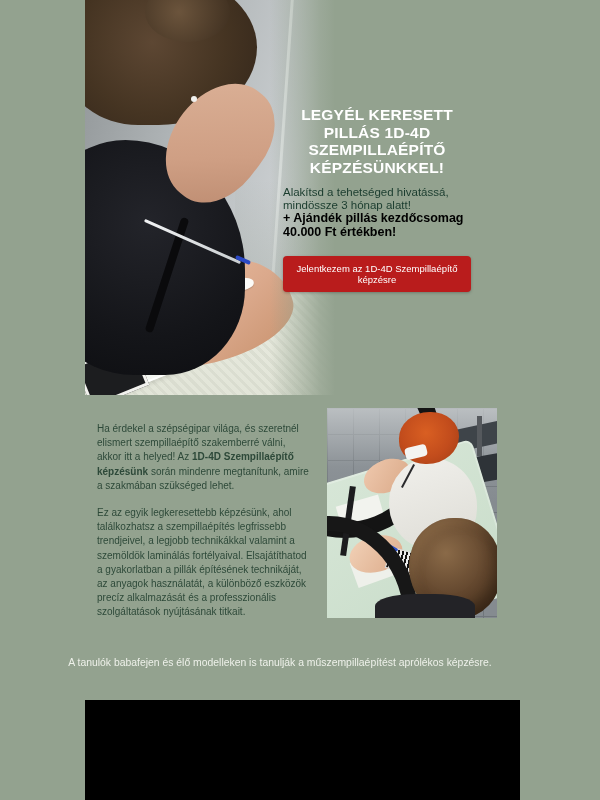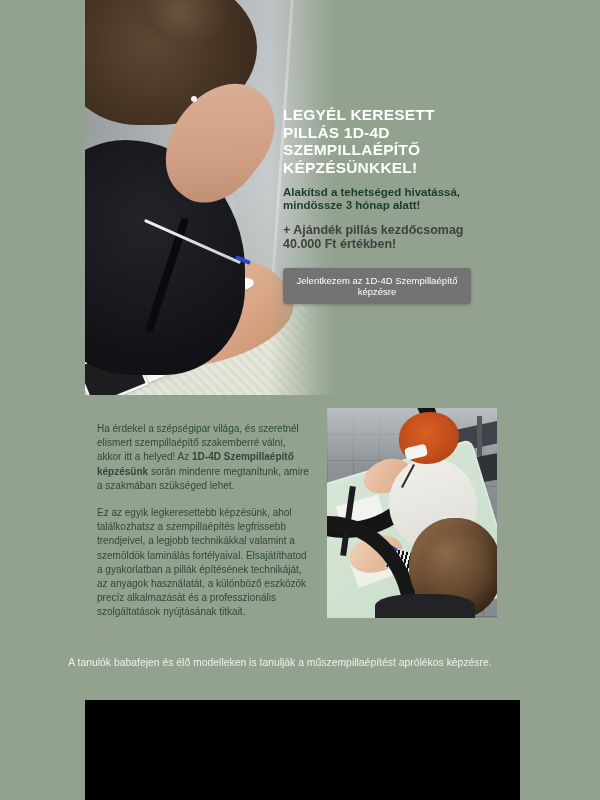--- a/index.html
+++ b/index.html
@@ -40,24 +40,24 @@
   .eye-patch-right{left:142px;top:278px;width:27px;height:13px;border-radius:50%;background:#fcfcf9;transform:rotate(-10deg);box-shadow:0 1px 1px rgba(0,0,0,.15);}
   .tweezers-shape{left:55px;top:240px;width:105px;height:3px;background:linear-gradient(90deg,#f2f3f4,#c9ced1);transform:rotate(24deg);border-radius:2px;}
   .tweezers-tip{left:150px;top:258px;width:16px;height:4px;background:#2b49c4;transform:rotate(24deg);border-radius:2px;}
   .lash-palette{left:12px;top:322px;width:78px;height:58px;border-radius:6px;transform:rotate(-22deg);
     background:rgba(250,252,250,.75);border:2px solid rgba(255,255,255,.9);box-shadow:0 2px 4px rgba(0,0,0,.12);}
   .palette-dark{left:-4px;top:352px;width:56px;height:40px;background:#1c1d1f;transform:rotate(-22deg);border:3px solid #f2f2ee;}
   .hero-fade{left:0;top:0;width:250px;height:395px;
     background:linear-gradient(to right,rgba(147,162,143,0) 74%,rgba(147,162,143,.85) 94%,#93a28f 100%);}
 
   .hero-text{left:283px;top:106px;width:188px;}
-  .hero-title{margin:0;font-size:15.5px;line-height:17.5px;font-weight:bold;color:#ffffff;letter-spacing:.2px;}
-  .hero-subtitle{margin:10px 0 0 0;font-size:11.5px;line-height:12.5px;font-weight:bold;color:#1a3c2e;}
-  .hero-offer{margin:12px 0 0 0;font-size:12.5px;line-height:14px;font-weight:bold;color:#404040;}
-  .cta-button{margin-top:17px;display:inline-block;background:#737373;color:#ffffff;border:none;
+  .hero-title{margin:0;font-size:15.5px;line-height:17.5px;font-weight:bold;color:#ffffff;letter-spacing:.2px;text-align:center;}
+  .hero-subtitle{margin:10px 0 0 0;font-size:11.5px;line-height:12.5px;font-weight:normal;color:#1a3c2e;}
+  .hero-offer{margin:0 0 0 0;font-size:12.5px;line-height:14px;font-weight:bold;color:#000000;}
+  .cta-button{margin-top:17px;display:inline-block;background:#b91c1c;color:#ffffff;border:none;
     font-family:"Liberation Sans",sans-serif;font-size:9.5px;padding:7px 9px;border-radius:4px;cursor:pointer;
     box-shadow:0 1px 3px rgba(0,0,0,.25);}
 
   
   .about-text{left:89px;top:414px;width:228px;color:#2d4939;}
   .para{margin:8px;font-size:10px;line-height:14.2px;}
   .para + .para{margin-top:13px;}
   .para b{font-weight:bold;}
 
   .class-photo{left:327px;top:408px;width:170px;height:210px;overflow:hidden;

